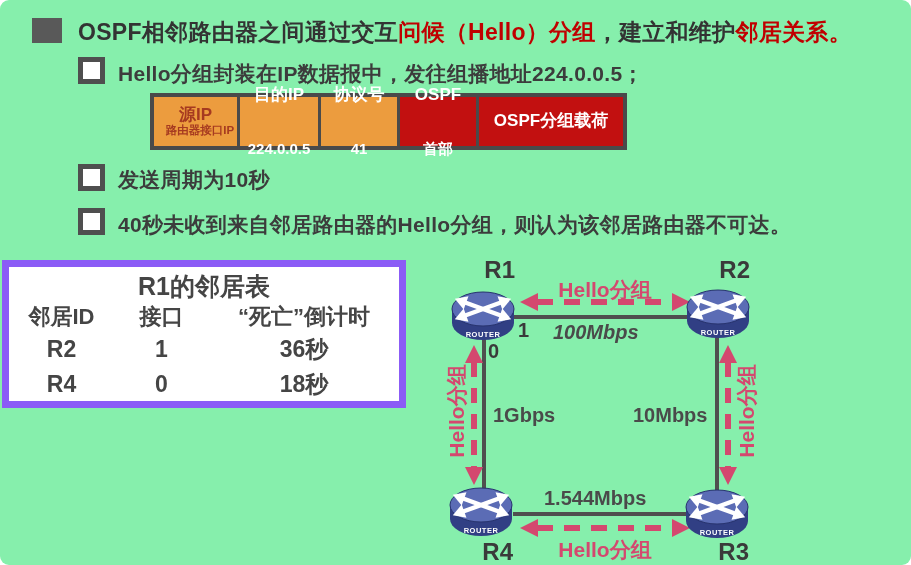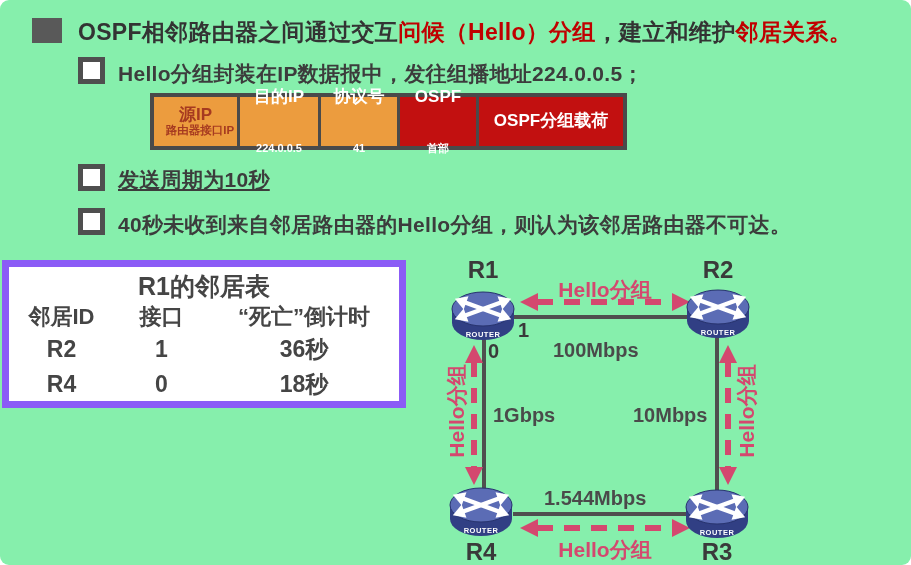--- a/index.html
+++ b/index.html
@@ -17,37 +17,37 @@
   .sub-line{font-size:21px;color:#3c3c3c;white-space:nowrap;letter-spacing:0.3px;}
   
   .packet{
     left:150px;top:93px;width:477px;height:57px;box-sizing:border-box;
     border:4px solid #4a4a4a;display:flex;
   }
   .pcell{display:flex;flex-direction:column;align-items:center;justify-content:center;
     box-sizing:border-box;line-height:1.08;}
   .pcell + .pcell{border-left:3px solid #4a4a4a;}
   .pcell .l1{font-size:17px;}
-  .pcell .l2{font-size:11px;}
+  .pcell .l2{font-size:15px;}
   .bg-orange{background:#ec9c3e;}
   .bg-red{background:#c21010;}
   .tx-white{color:#ffffff;gap:36px;}
   .tx-maroon{color:#a63a20;}
   
   .ntable{
     left:2px;top:260px;width:404px;height:148px;box-sizing:border-box;
     border:7px solid #8b5cf6;background:#fff;color:#454545;
   }
   .ntable .ttl{text-align:center;font-size:25px;margin-top:5px;height:29px;line-height:29px;}
   .trow{display:grid;grid-template-columns:105px 95px 1fr;align-items:center;}
   .trow > div{text-align:center;}
   .thead{font-size:22px;height:31px;}
   .tdata{font-size:23px;height:35px;}
   
-  .rlabel{font-size:24px;color:#3a3a3a;width:64px;text-align:center;}
+  .rlabel{font-size:24px;color:#3a3a3a;width:64px;text-align:right;}
   .hello{font-size:21px;color:#d4486f;width:122px;text-align:center;white-space:nowrap;}
   .hello.vert{transform:rotate(-90deg);}
   .speed{font-size:20px;color:#4a4a4a;white-space:nowrap;}
   .iflabel{font-size:20px;color:#3a3a3a;}
   svg{display:block;}
 </style>
 </head>
 <body>
 
 <div id="canvas">
@@ -74,21 +74,21 @@
     <div class="pcell bg-red tx-white" style="flex:0 0 79px;">
       <div class="l1">OSPF</div>
       <div class="l2">首部</div>
     </div>
     <div class="pcell bg-red tx-white" style="flex:1;">
       <div class="l1">OSPF分组载荷</div>
     </div>
   </div>
 
   <div class="abs bullet-hollow" style="left:78px;top:164px;"></div>
-  <div class="abs sub-line" style="left:118px;top:166px;text-decoration:underline;">发送周期为10秒</div>
+  <div class="abs sub-line" style="left:118px;top:166px;">发送周期为10秒</div>
 
   <div class="abs bullet-hollow" style="left:78px;top:208px;"></div>
   <div class="abs sub-line" style="left:118px;top:211px;">40秒未收到来自邻居路由器的Hello分组，则认为该邻居路由器不可达。</div>
 
   <div class="abs ntable">
     <div class="ttl">R1的邻居表</div>
     <div class="trow thead">
       <div>邻居ID</div>
       <div>接口</div>
       <div>“死亡”倒计时</div>
@@ -202,21 +202,21 @@
   <div class="abs rlabel" style="left:451px;top:256px;">R1</div>
   <div class="abs rlabel" style="left:686px;top:256px;">R2</div>
   <div class="abs rlabel" style="left:449px;top:538px;">R4</div>
   <div class="abs rlabel" style="left:685px;top:538px;">R3</div>
 
   <div class="abs hello" style="left:544px;top:276px;">Hello分组</div>
   <div class="abs hello" style="left:544px;top:536px;">Hello分组</div>
   <div class="abs hello vert" style="left:396px;top:397px;">Hello分组</div>
   <div class="abs hello vert" style="left:686px;top:397px;">Hello分组</div>
 
-  <div class="abs speed" style="left:553px;top:339px;">100Mbps</div>
+  <div class="abs speed" style="left:553px;top:321px;font-style:italic;">100Mbps</div>
   <div class="abs speed" style="left:493px;top:404px;">1Gbps</div>
   <div class="abs speed" style="left:633px;top:404px;">10Mbps</div>
   <div class="abs speed" style="left:544px;top:487px;">1.544Mbps</div>
 
   <div class="abs iflabel" style="left:518px;top:319px;">1</div>
   <div class="abs iflabel" style="left:488px;top:340px;">0</div>
 
 </div>
 
 </body></html>

